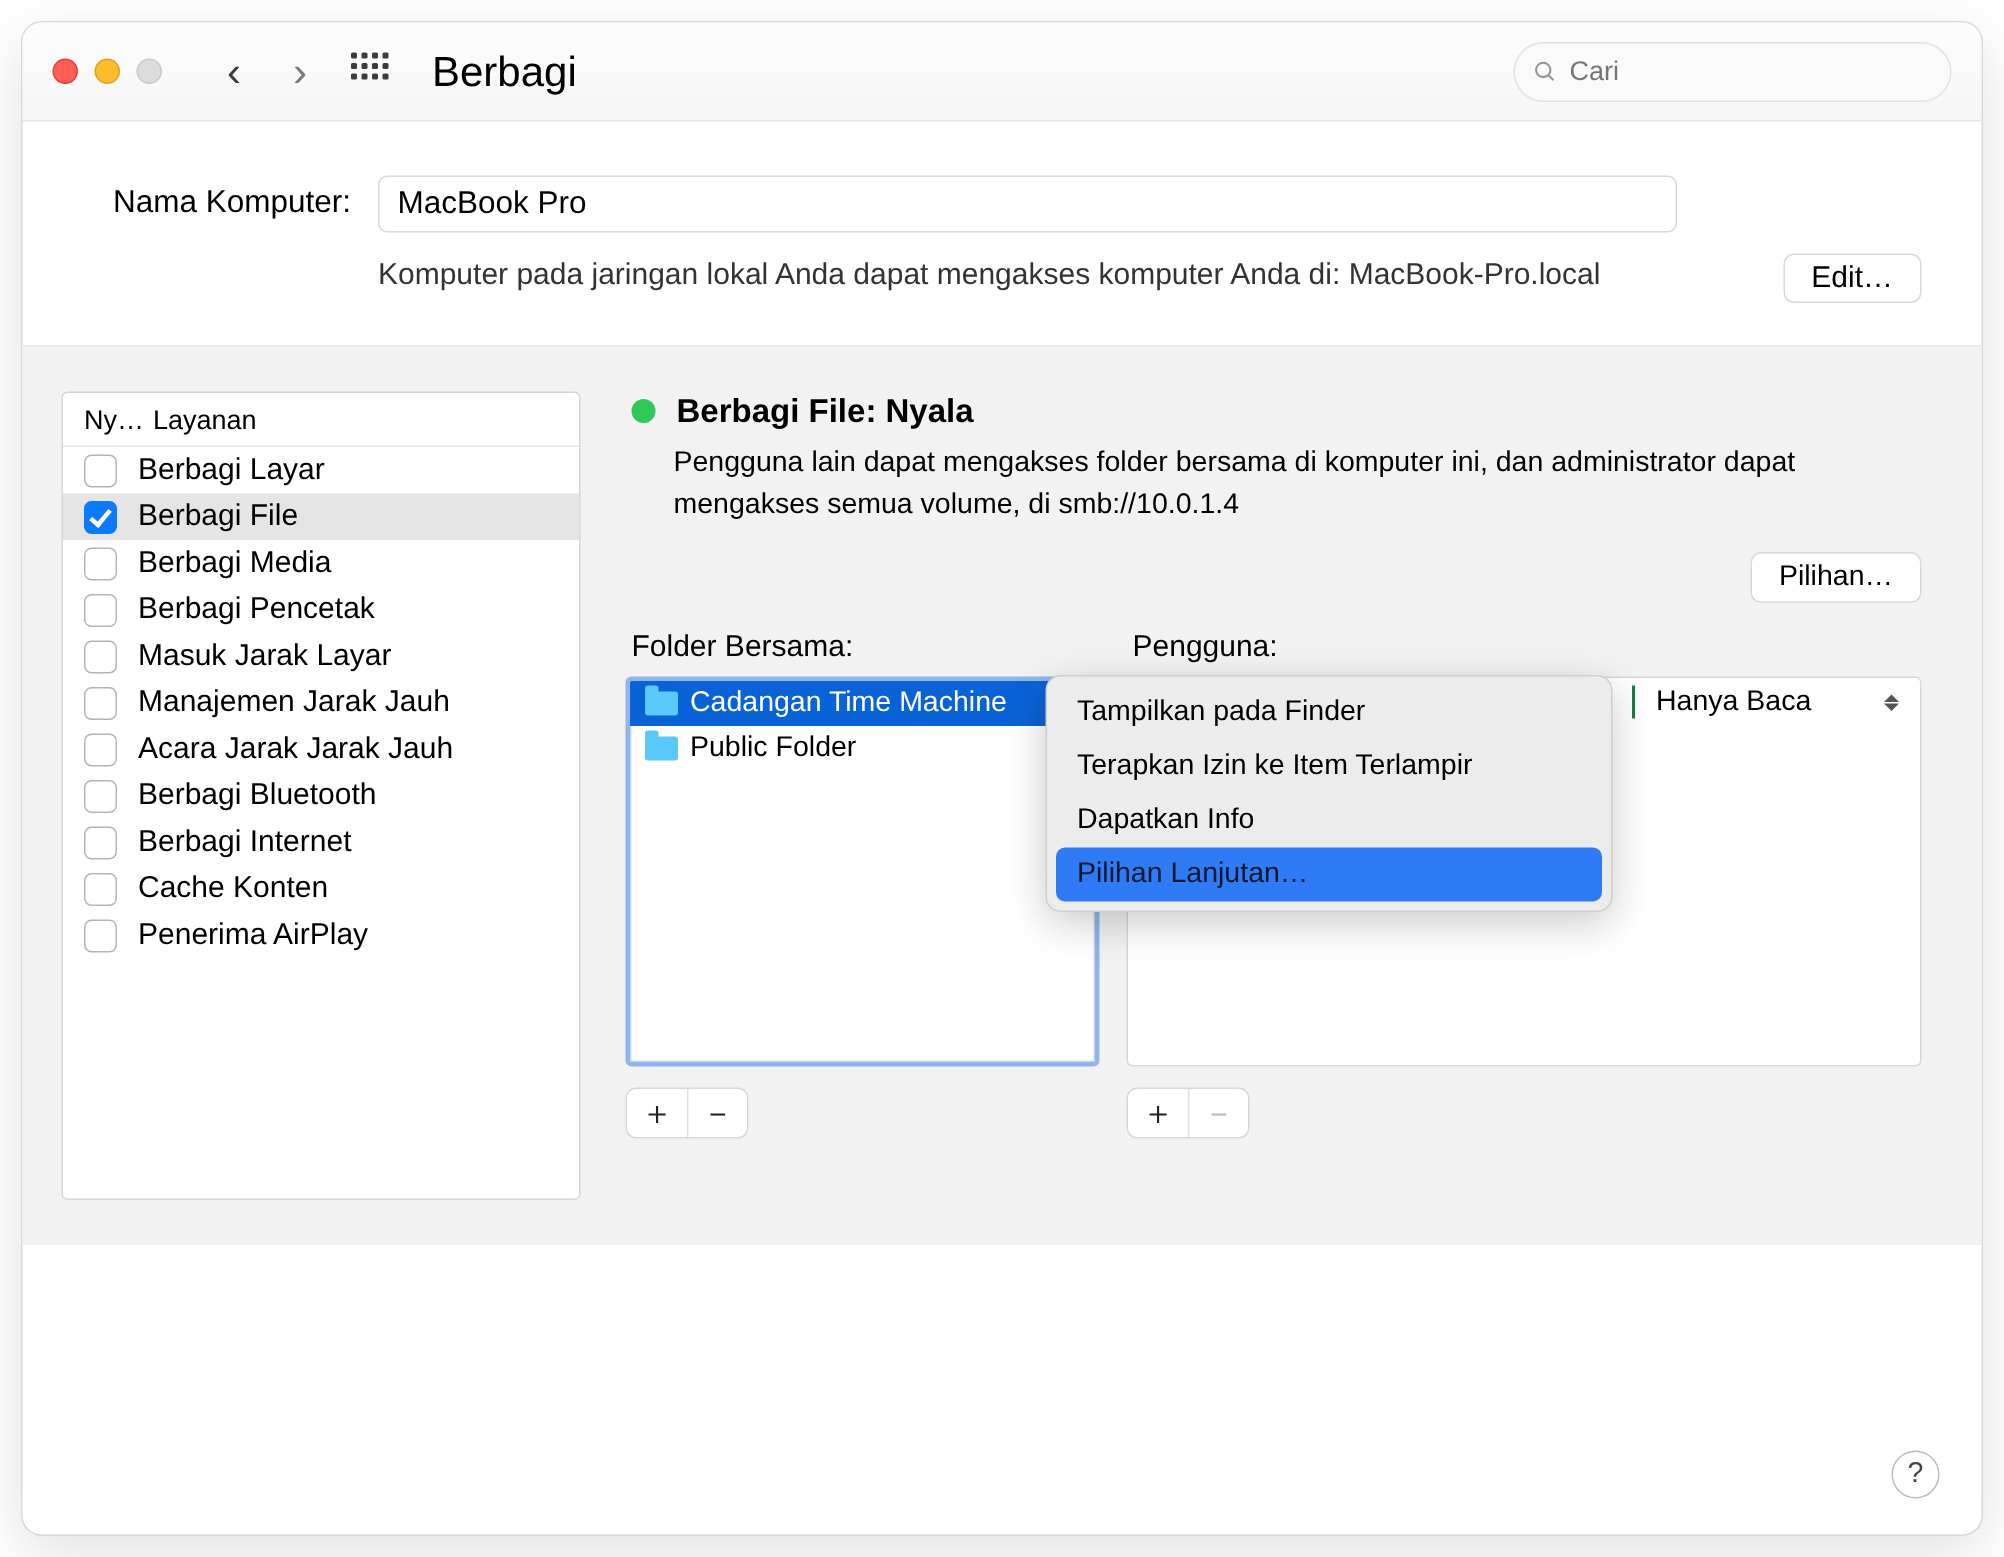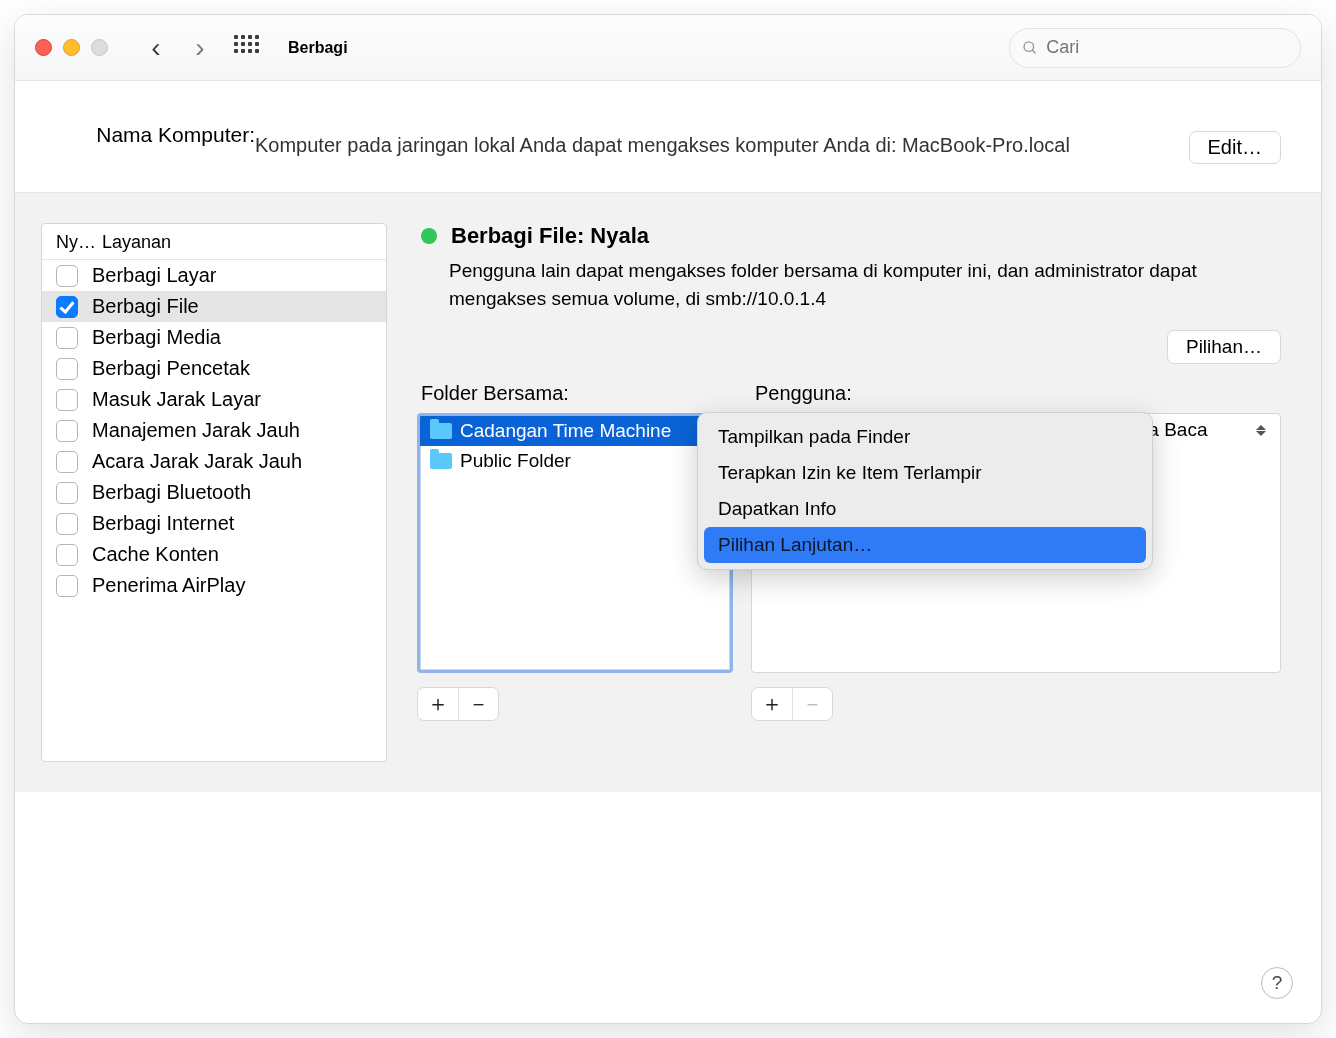--- a/index.html
+++ b/index.html
@@ -29,27 +29,27 @@
 }
 .traffic { display:flex; gap:11px; margin-right:18px; }
 .tl { width:17px; height:17px; border-radius:50%; }
 .tl.red{background:#ff5f57;border:1px solid #e33e32;}
 .tl.yellow{background:#febc2e;border:1px solid #e0a020;}
 .tl.green{background:#dcdcdc;border:1px solid #c8c8c8;}
 .nav-btn { width:28px; height:40px; display:flex; align-items:center; justify-content:center; color:#7b7b7b; font-size:28px; }
 .nav-btn.enabled{color:#3c3c3c;}
 .grid-icon { width:26px; height:26px; display:grid; grid-template-columns:repeat(4,4px); grid-template-rows:repeat(3,4px); gap:3px; margin:0 12px 0 4px;}
 .grid-icon span{background:#3c3c3c;border-radius:1px;}
-.title { font-size:16px; font-weight:700; }
+.title { font-size:28px; font-weight:400; }
 .spacer{flex:1;}
 .search { width:292px; height:40px; border:1px solid #e2e2e2; border-radius:20px; background:#fafafa; display:flex; align-items:center; padding:0 12px; gap:8px;}
 .search svg{width:18px;height:18px;stroke:#969696;fill:none;stroke-width:2;}
 .search input{border:none;background:none;outline:none;font-size:18px;color:#969696;width:100%;}
 
-.upper { padding:36px 40px 28px 40px; display:flex; }
+.upper { padding:36px 40px 28px 19px; display:flex; gap:18px; }
 .upper-label { font-size:21px; width:200px; text-align:right; padding-top:6px;}
 .upper-right { flex:1; }
 .name-input { width:866px; height:38px; font-size:21px; border:1px solid #d8d8d8; border-radius:6px; padding:0 12px; background:#fff; }
 .hint-row { display:flex; margin-top:14px; gap:14px; align-items:flex-start;}
 .hint { font-size:20px; color:#333; flex:1; line-height:1.4;}
 .edit-btn { background:#fff; border:1px solid #d8d8d8; border-radius:7px; padding:4px 18px; font-size:20px;}
 
 .lower { background:#f2f2f2; border-top:1px solid #e5e5e5; padding:30px 40px 30px 26px; display:flex; gap:30px; height:600px;}
 .services { width:346px; background:#fff; border:1px solid #d6d6d6; border-radius:4px; display:flex; flex-direction:column;}
 .svc-head { display:flex; padding:8px 14px 6px; border-bottom:1px solid #e6e6e6; font-size:18px; }
@@ -86,21 +86,21 @@
 .folder-ic::before{content:"";position:absolute;top:-4px;left:0;width:9px;height:5px;background:#5ac8fa;border-radius:2px 2px 0 0;}
 
 .u-row{display:flex;align-items:center;padding:5px 12px;font-size:19px;gap:10px;}
 .u-row .perm{margin-left:auto;border-left:2px solid #15803d;padding-left:14px;min-width:180px;display:flex;align-items:center;justify-content:space-between;}
 .chevud{width:14px;display:flex;flex-direction:column;gap:1px;align-items:center;}
 .chevud span{width:0;height:0;border-left:5px solid transparent;border-right:5px solid transparent;}
 .chevud .up{border-bottom:5px solid #555;}
 .chevud .dn{border-top:5px solid #555;}
 .people-ic{font-size:18px;letter-spacing:-5px;color:#555;}
 
-.ctx{position:absolute;left:280px;top:30px;width:456px;background:#ececec;border:1px solid #cfcfcf;border-radius:10px;box-shadow:0 8px 28px rgba(0,0,0,0.2);padding:6px;z-index:10;}
+.ctx{position:absolute;left:280px;top:30px;width:378px;background:#ececec;border:1px solid #cfcfcf;border-radius:10px;box-shadow:0 8px 28px rgba(0,0,0,0.2);padding:6px;z-index:10;}
 .ctx-item{padding:7px 14px;font-size:19px;border-radius:6px;}
 .ctx-item.hi{background:#2f7bf6;color:#0f172a;}
 
 .help{position:absolute;right:28px;bottom:24px;width:32px;height:32px;border:1.5px solid #bcbcbc;border-radius:50%;display:flex;align-items:center;justify-content:center;font-size:19px;color:#444;background:#fff;}
 </style>
 </head>
 <body>
 
 <div class="window">
   <div class="titlebar">
@@ -132,20 +132,21 @@
           <circle cx="10" cy="10" r="7"></circle>
           <line x1="20" y1="20" x2="15" y2="15"></line>
         </svg>
       <input placeholder="Cari" style="">
     </div>
   </div>
 
   <div class="upper">
     <div class="upper-label">Nama Komputer:</div>
     <div class="upper-right">
+      <input class="name-input" value="MacBook Pro" style="">
       <div class="hint-row">
         <div class="hint">Komputer pada jaringan lokal Anda dapat mengakses komputer Anda di: MacBook-Pro.local</div>
         <button class="edit-btn">Edit…</button>
       </div>
     </div>
   </div>
 
   <div class="lower">
     <div class="services">
       <div class="svc-head">

